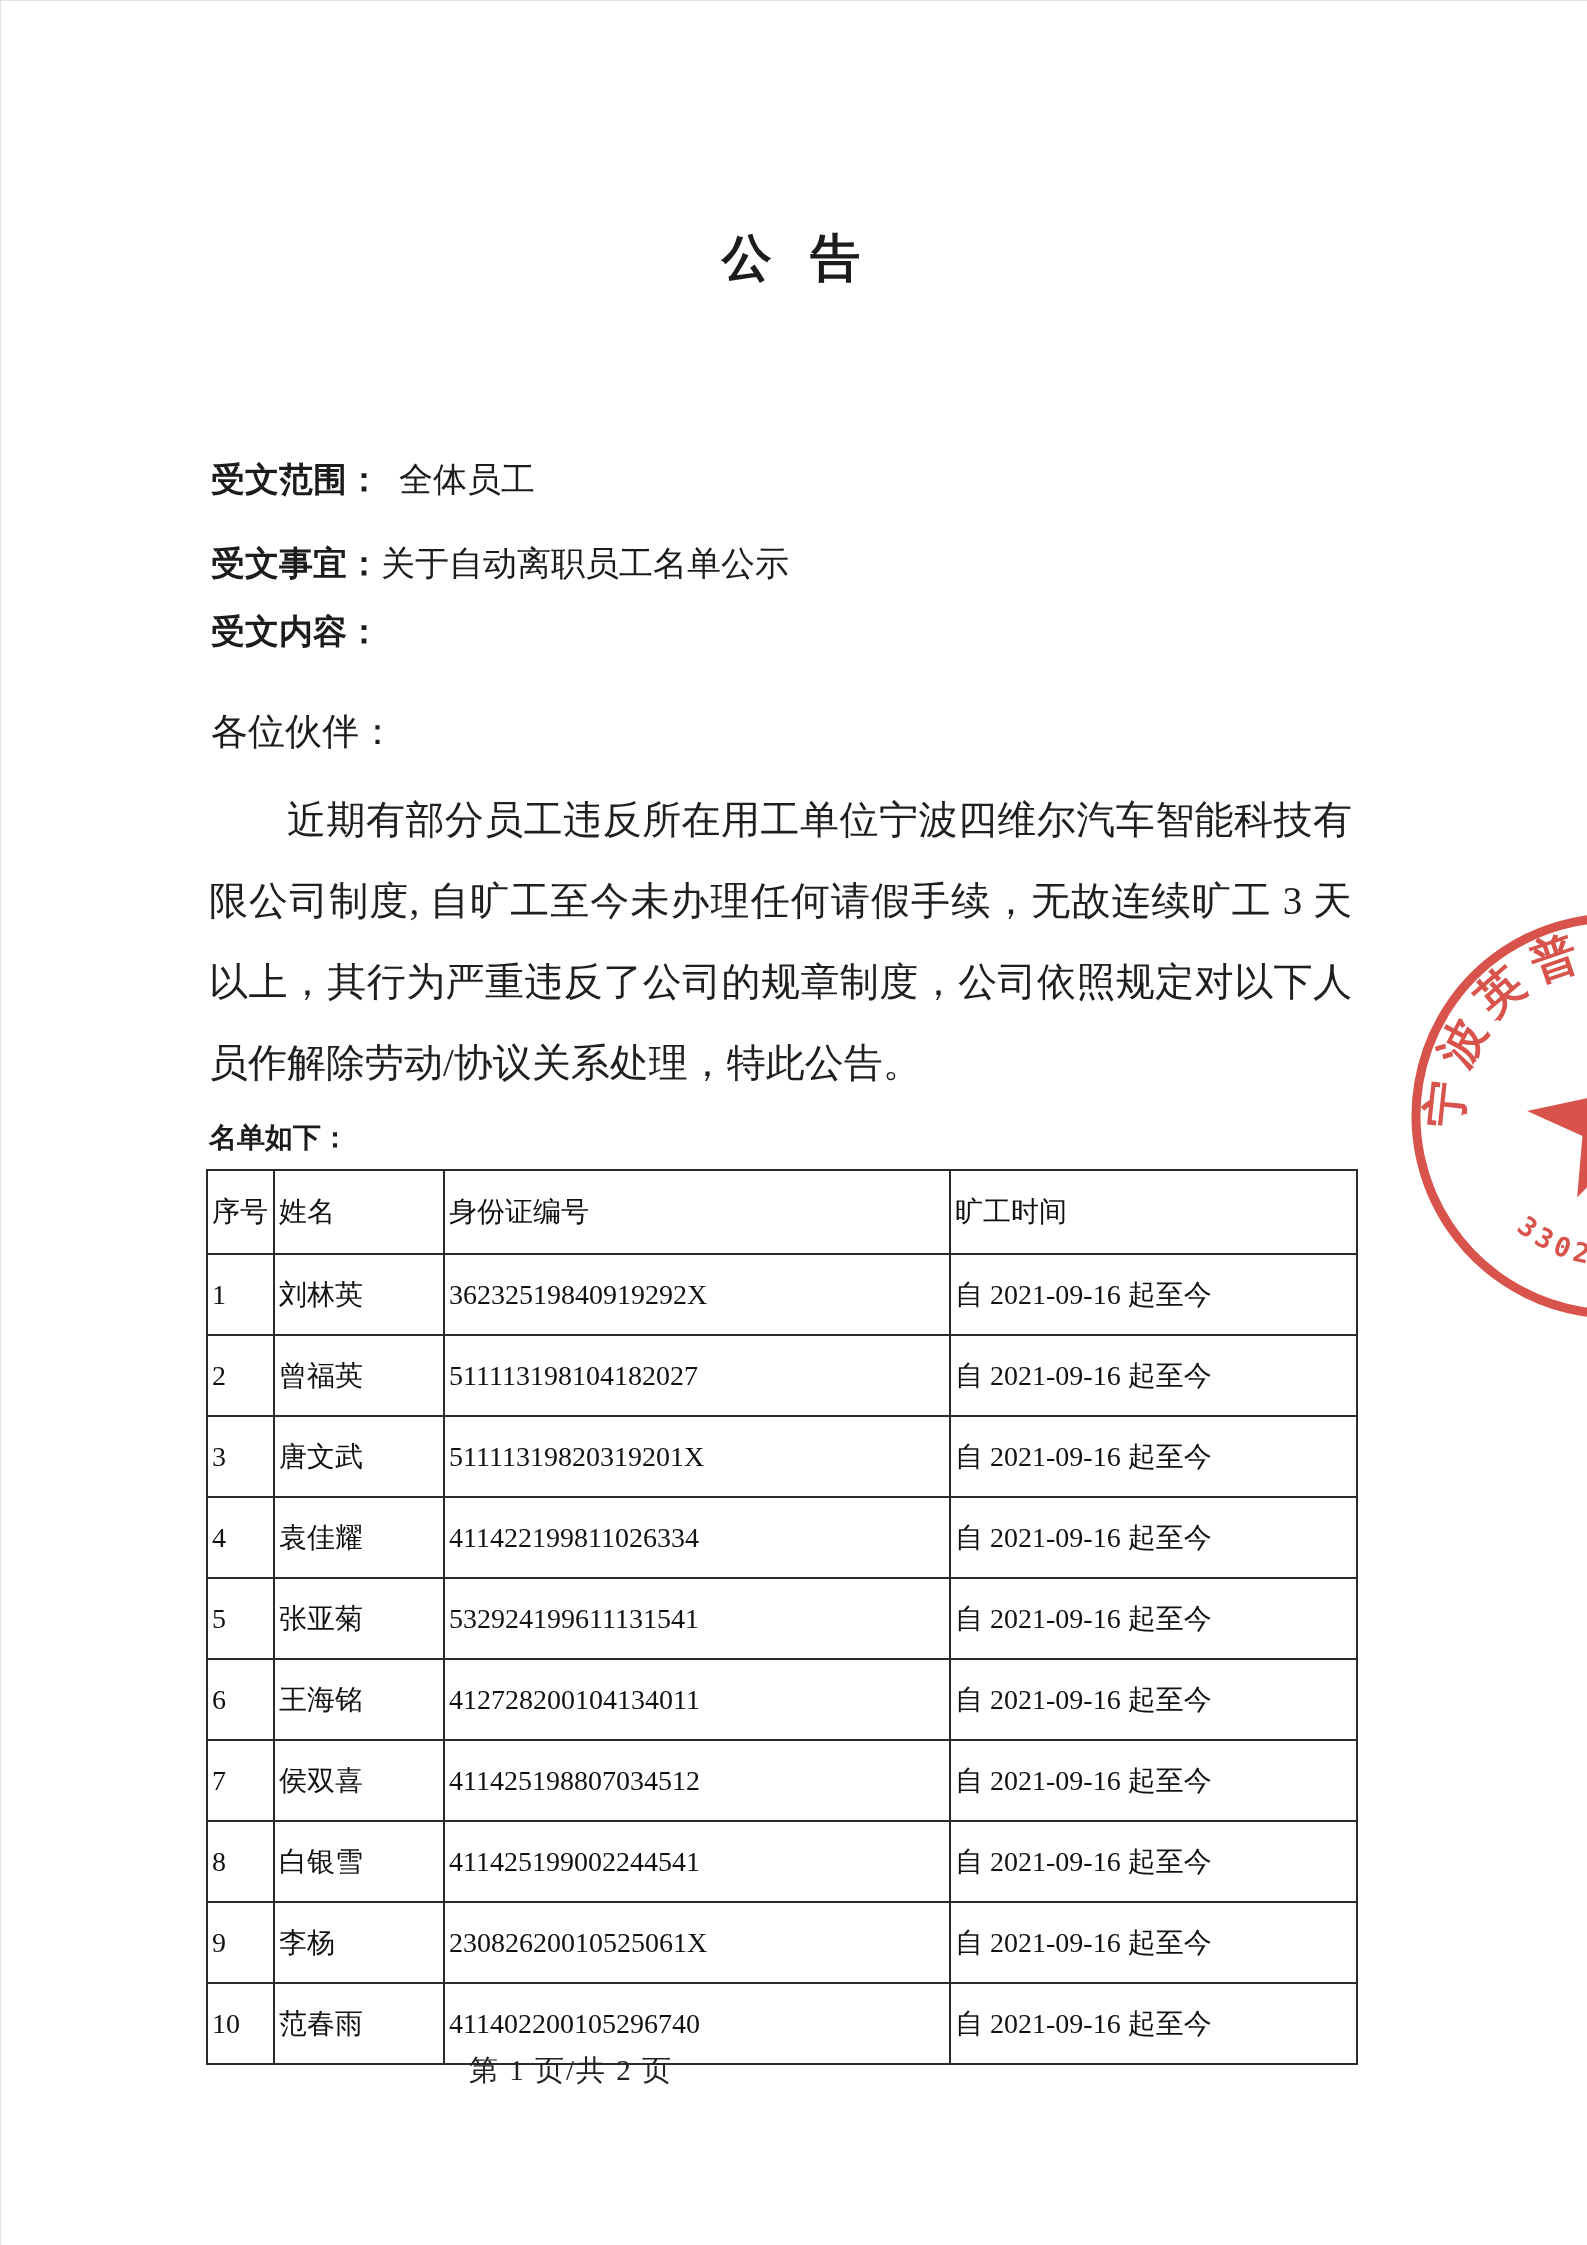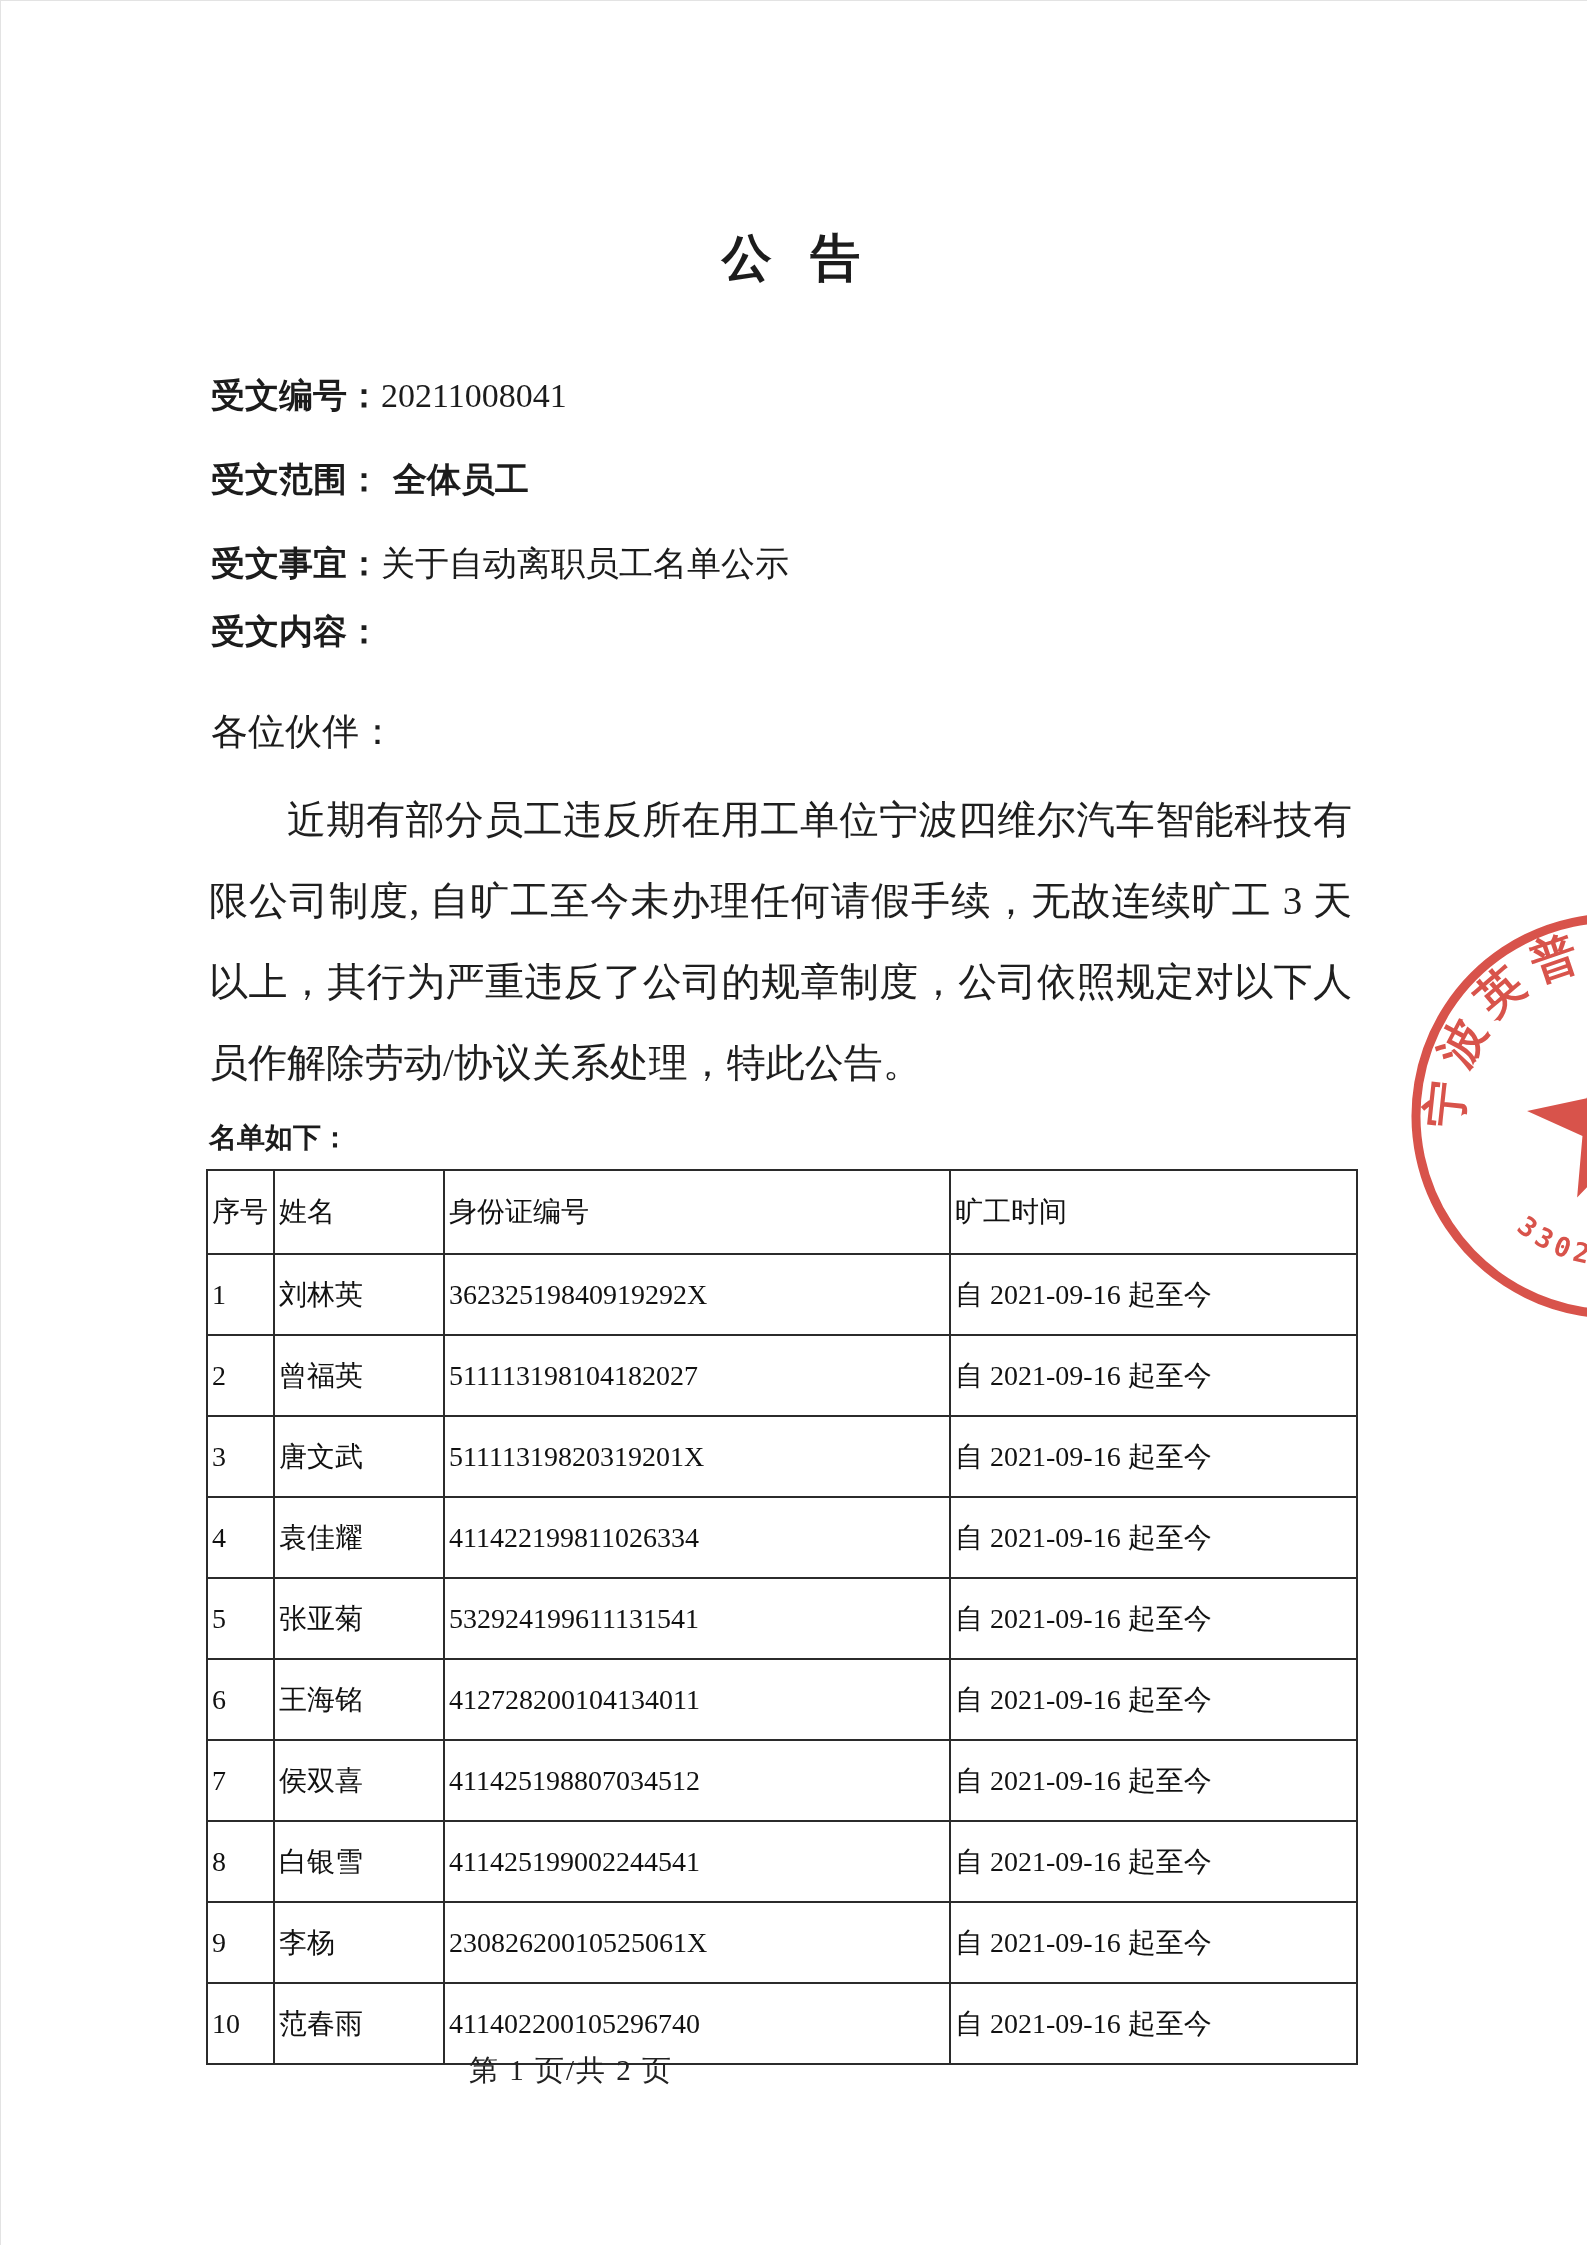--- a/index.html
+++ b/index.html
@@ -11,21 +11,21 @@
   .page{position:absolute;inset:0;overflow:hidden;background:#fff;
         border-left:1px solid #e3e3e3;border-top:1px solid #e3e3e3;}
   .doc-title{
     position:absolute;top:192px;left:0;width:100%;
     text-align:center;font-size:50px;font-weight:bold;
     word-spacing:14px;letter-spacing:6px;margin-top:32px;
   }
   .meta-line{position:absolute;left:210px;font-size:34px;white-space:nowrap;}
   .meta-label{font-weight:bold;}
   .meta-value{font-weight:normal;}
-  .gap-value{margin-left:12px;font-weight:bold;}
+  .gap-value{margin-left:18px;}
   .m1{top:372px;} .m2{top:456px;} .m3{top:540px;} .m4{top:608px;}
   .salutation{position:absolute;left:210px;top:706px;font-size:37px;}
   .body-text{
     position:absolute;left:208px;top:778px;width:1143px;
     font-size:39px;line-height:81px;text-align:justify;
     text-indent:2em;color:#1f1f1f;
   }
   .list-heading{position:absolute;left:208px;top:1118px;font-size:28px;font-weight:bold;}
   table.roster{
     position:absolute;left:205px;top:1168px;width:1150px;
@@ -49,23 +49,20 @@
     transform:rotate(-12deg);opacity:.92;
   }
 </style>
 </head>
 <body>
 
 <div class="page">
 
   <div class="doc-title">公 告</div>
 
-  <div class="meta-line m1">
-    <span class="meta-label">受文编号：</span><span class="meta-value">20211008041</span>
-  </div>
   <div class="meta-line m2">
     <span class="meta-label">受文范围：</span><span class="meta-value gap-value">全体员工</span>
   </div>
   <div class="meta-line m3">
     <span class="meta-label">受文事宜：</span><span class="meta-value">关于自动离职员工名单公示</span>
   </div>
   <div class="meta-line m4">
     <span class="meta-label">受文内容：</span><span class="meta-value"></span>
   </div>
 

